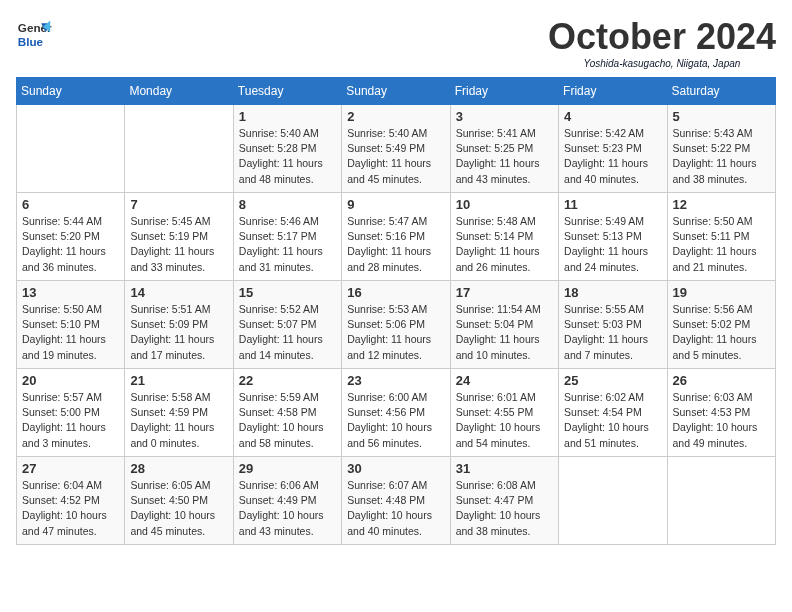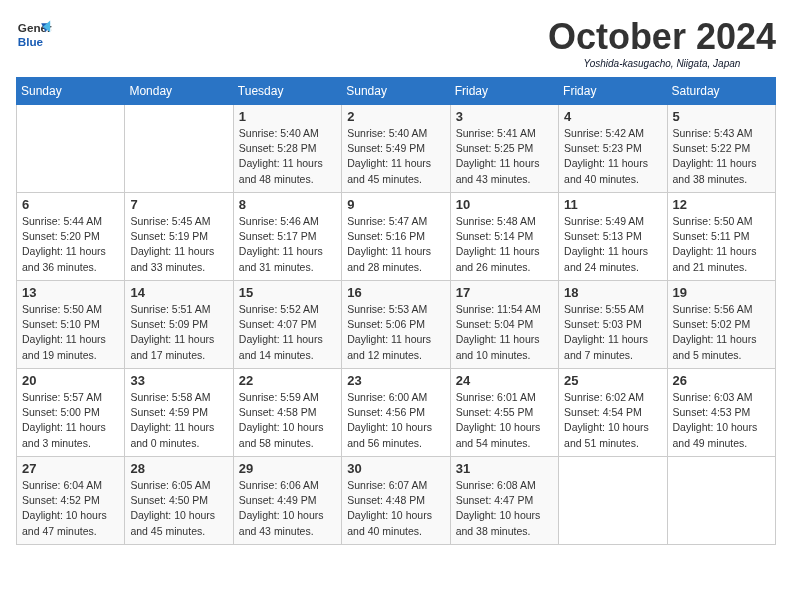--- a/index.html
+++ b/index.html
@@ -197,21 +197,21 @@
         </td>
         <td>
           <span class="day-num">14</span>
           <div class="day-info">Sunrise: 5:51 AM
 Sunset: 5:09 PM
 Daylight: 11 hours and 17 minutes.</div>
         </td>
         <td>
           <span class="day-num">15</span>
           <div class="day-info">Sunrise: 5:52 AM
-Sunset: 4:07 PM
+Sunset: 5:07 PM
 Daylight: 11 hours and 14 minutes.</div>
         </td>
         <td>
           <span class="day-num">16</span>
           <div class="day-info">Sunrise: 5:53 AM
 Sunset: 5:06 PM
 Daylight: 11 hours and 12 minutes.</div>
         </td>
         <td>
           <span class="day-num">17</span>
@@ -233,21 +233,21 @@
         </td>
       </tr>
       <tr>
         <td>
           <span class="day-num">20</span>
           <div class="day-info">Sunrise: 5:57 AM
 Sunset: 5:00 PM
 Daylight: 11 hours and 3 minutes.</div>
         </td>
         <td>
-          <span class="day-num">33</span>
+          <span class="day-num">21</span>
           <div class="day-info">Sunrise: 5:58 AM
 Sunset: 4:59 PM
 Daylight: 11 hours and 0 minutes.</div>
         </td>
         <td>
           <span class="day-num">22</span>
           <div class="day-info">Sunrise: 5:59 AM
 Sunset: 4:58 PM
 Daylight: 10 hours and 58 minutes.</div>
         </td>

